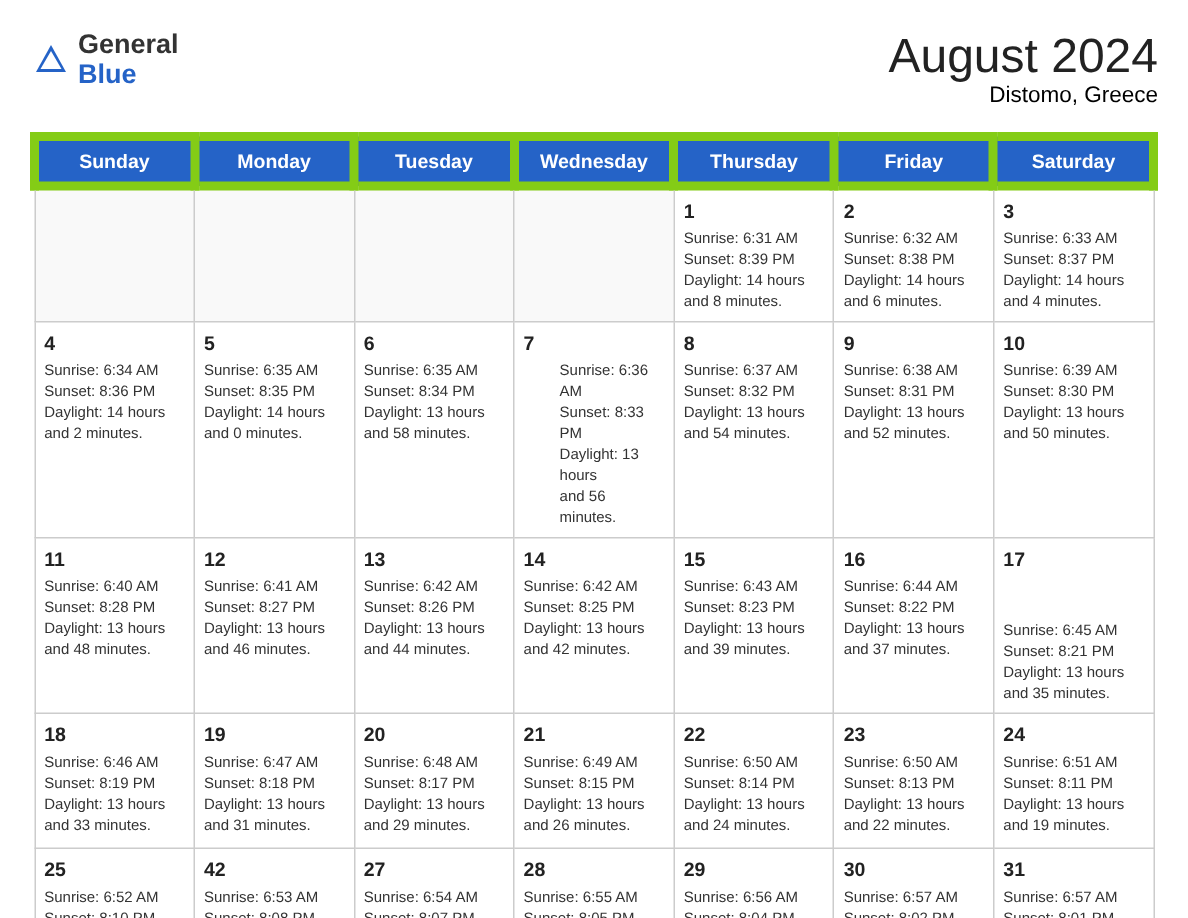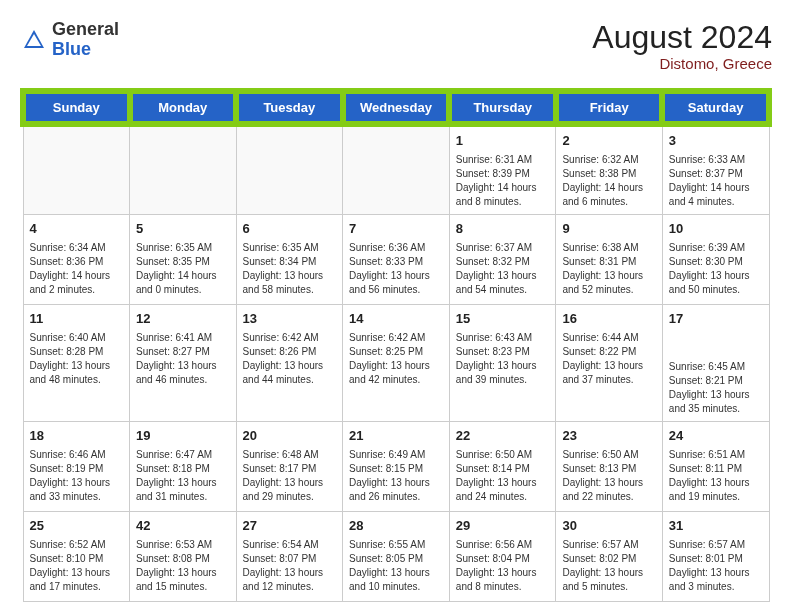--- a/index.html
+++ b/index.html
@@ -44,21 +44,21 @@
       text-align: right;
     }
     .month-year {
       font-size: 32px;
       font-weight: normal;
       color: #222;
       line-height: 1.1;
     }
     .location {
       font-size: 15px;
-      color: #7f1d1d;
+      color: #000000;
     }
     .calendar {
       width: 100%;
       border-collapse: collapse;
       border: 1px solid #ccc;
     }
     .calendar th {
       background: #2563c7;
       color: #fff;
       text-align: center;
@@ -177,21 +177,21 @@
         </td>
         <td>
           <span class="day-num">6</span>
           <div class="day-info" style="white-space: pre-wrap;">Sunrise: 6:35 AM
 Sunset: 8:34 PM
 Daylight: 13 hours
 and 58 minutes.</div>
         </td>
         <td>
           <span class="day-num">7</span>
-          <div class="day-info" style="white-space: pre-wrap;">Sunrise: 6:36 AM
+          <div class="day-info" style="white-space: pre-wrap; margin-left: 24px;">Sunrise: 6:36 AM
 Sunset: 8:33 PM
 Daylight: 13 hours
 and 56 minutes.</div>
         </td>
         <td>
           <span class="day-num">8</span>
           <div class="day-info" style="white-space: pre-wrap;">Sunrise: 6:37 AM
 Sunset: 8:32 PM
 Daylight: 13 hours
 and 54 minutes.</div>

